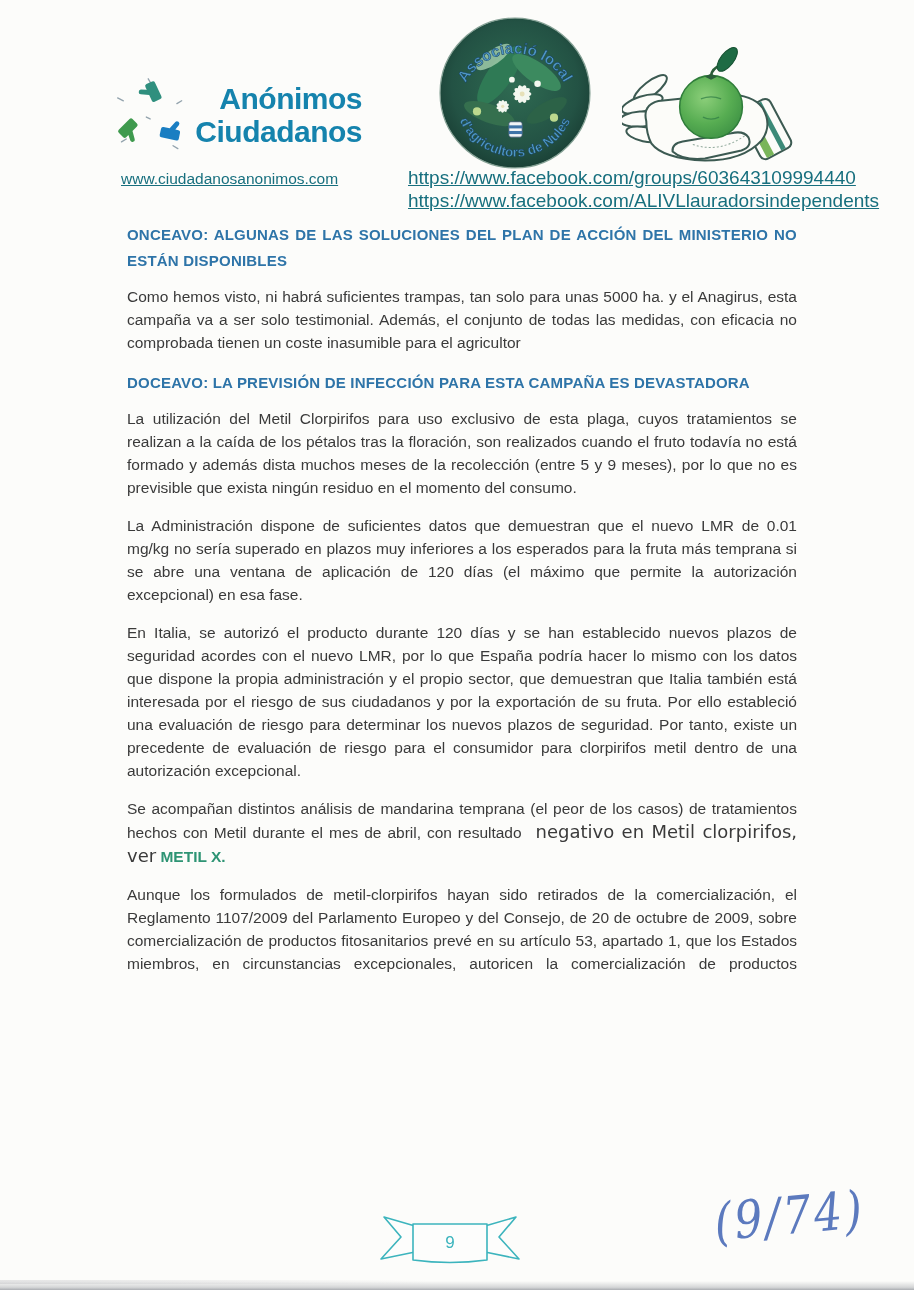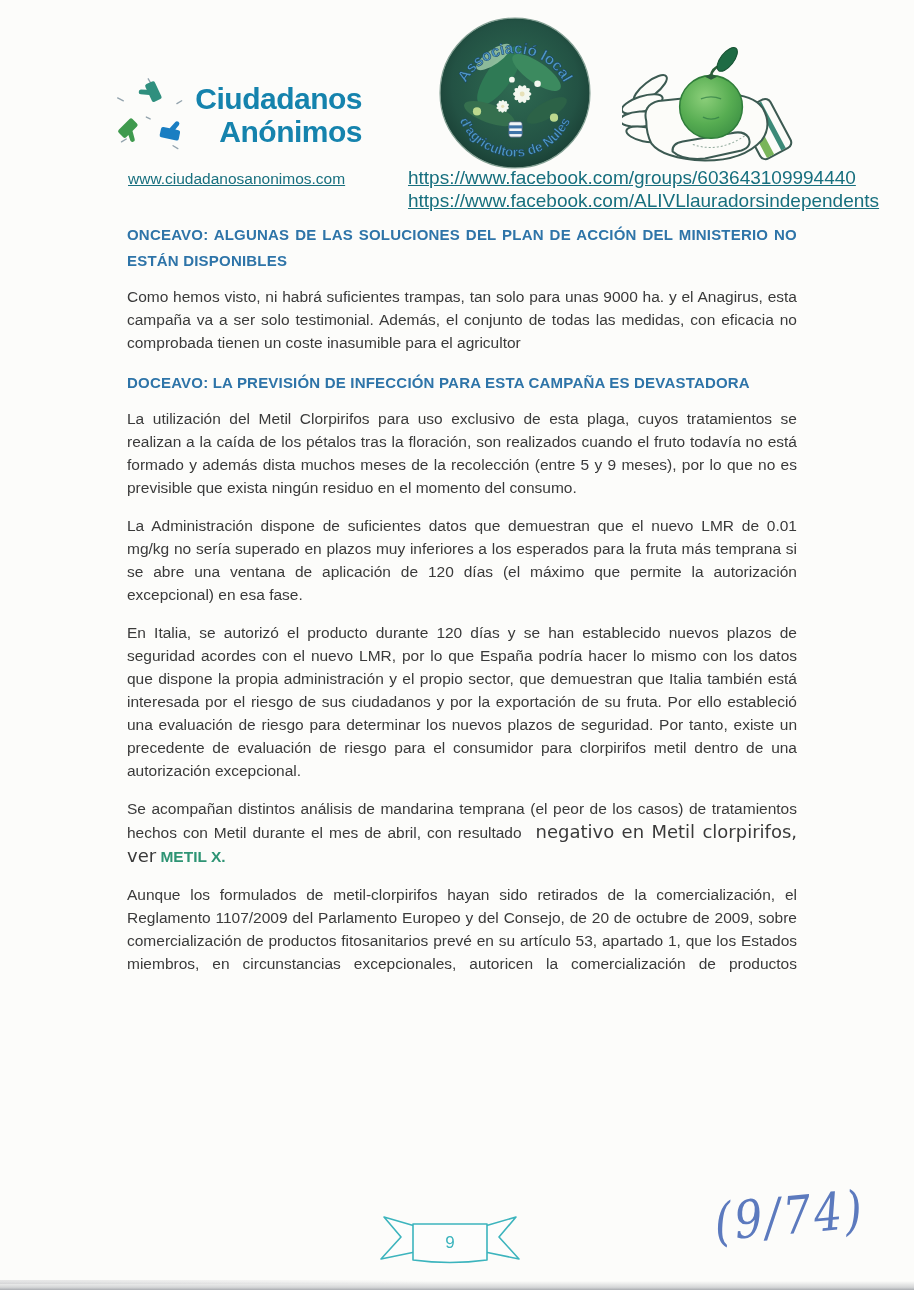--- a/index.html
+++ b/index.html
@@ -13,21 +13,21 @@
     font-family:"Liberation Sans",sans-serif;color:var(--body-text);
   }
   
   .hands-logo{position:absolute;left:110px;top:74px;width:86px;height:88px;}
   .org-name{
     position:absolute;left:180px;top:82px;width:182px;text-align:right;
     color:var(--logo-text);font-weight:bold;font-size:30px;line-height:33px;
     letter-spacing:-0.5px;
   }
   .website-link{
-    position:absolute;left:128px;top:170px;font-size:15.5px;
+    position:absolute;left:121px;top:170px;font-size:15.5px;
     color:var(--link);text-decoration:underline;
   }
   .badge-logo{position:absolute;left:438px;top:16px;width:154px;height:154px;}
   .fruit-logo{position:absolute;left:622px;top:46px;width:172px;height:124px;}
   .fb-links{position:absolute;left:408px;top:166px;font-size:19px;line-height:23px;}
   .fb-links a{color:var(--link);text-decoration:underline;display:block;}
   
   .content{position:absolute;left:127px;top:222px;width:670px;}
   .section-heading{
     color:var(--heading);font-size:15px;font-weight:bold;line-height:26px;
@@ -77,22 +77,22 @@
         <line x1="12" y1="70" x2="17" y2="67"></line>
       <line x1="66" y1="74" x2="71" y2="77"></line>
         <line x1="38" y1="44" x2="42" y2="46"></line>
     </g>
     <use href="#thumbShape" fill="#2F8F7E" transform="translate(43,20) rotate(-115) scale(0.55) translate(-26,-30)"></use>
     <use href="#thumbShape" fill="#3F9A4E" transform="translate(22,57) rotate(135) scale(0.55) translate(-26,-30)"></use>
     <use href="#thumbShape" fill="#1A7EC2" transform="translate(62,58) rotate(12) scale(0.55) translate(-26,-30)"></use>
   </svg>
 
   <div class="org-name">
+    <div>Anónimos</div>
     <div>Ciudadanos</div>
-    <div>Anónimos</div>
   </div>
 
   <a class="website-link" href="#">www.ciudadanosanonimos.com</a>
 
   <svg class="badge-logo" viewBox="0 0 150 150">
     <defs>
       <radialGradient id="bgrad" cx="50%" cy="45%" r="62%">
         <stop offset="0%" stop-color="#2F6B52"></stop>
         <stop offset="68%" stop-color="#235244"></stop>
         <stop offset="100%" stop-color="#16382F"></stop>
@@ -175,21 +175,21 @@
     </g>
   </svg>
 
   <div class="fb-links">
     <a href="#">https://www.facebook.com/groups/603643109994440</a>
     <a href="#">https://www.facebook.com/ALIVLlauradorsindependents</a>
   </div>
 
   <div class="content">
     <div class="section-heading">ONCEAVO: ALGUNAS DE LAS SOLUCIONES DEL PLAN DE ACCIÓN DEL MINISTERIO NO ESTÁN DISPONIBLES</div>
-    <p class="para">Como hemos visto, ni habrá suficientes trampas, tan solo para unas 9000 ha. y el Anagirus, esta campaña va a ser solo testimonial. Además, el conjunto de todas las medidas, con eficacia no comprobada tienen un coste inasumible para el agricultor</p>
+    <p class="para">Como hemos visto, ni habrá suficientes trampas, tan solo para unas 5000 ha. y el Anagirus, esta campaña va a ser solo testimonial. Además, el conjunto de todas las medidas, con eficacia no comprobada tienen un coste inasumible para el agricultor</p>
 
     <div class="section-heading">DOCEAVO: LA PREVISIÓN DE INFECCIÓN PARA ESTA CAMPAÑA ES DEVASTADORA</div>
 
     <p class="para">La utilización del Metil Clorpirifos para uso exclusivo de esta plaga, cuyos tratamientos se realizan a la caída de los pétalos tras la floración, son realizados cuando el fruto todavía no está formado y además dista muchos meses de la recolección (entre 5 y 9 meses), por lo que no es previsible que exista ningún residuo en el momento del consumo.</p>
     <p class="para">La Administración dispone de suficientes datos que demuestran que el nuevo LMR de 0.01 mg/kg no sería superado en plazos muy inferiores a los esperados para la fruta más temprana si se abre una ventana de aplicación de 120 días (el máximo que permite la autorización excepcional) en esa fase.</p>
     <p class="para">En Italia, se autorizó el producto durante 120 días y se han establecido nuevos plazos de seguridad acordes con el nuevo LMR, por lo que España podría hacer lo mismo con los datos que dispone la propia administración y el propio sector, que demuestran que Italia también está interesada por el riesgo de sus ciudadanos y por la exportación de su fruta. Por ello estableció una evaluación de riesgo para determinar los nuevos plazos de seguridad. Por tanto, existe un precedente de evaluación de riesgo para el consumidor para clorpirifos metil dentro de una autorización excepcional.</p>
     <p class="para">
       <span>Se acompañan distintos análisis de mandarina temprana (el peor de los casos) de tratamientos hechos con Metil durante el mes de abril, con resultado</span>
       <span class="alt-font">negativo en Metil clorpirifos, ver</span>
       <span class="annex-ref">METIL X.</span>

